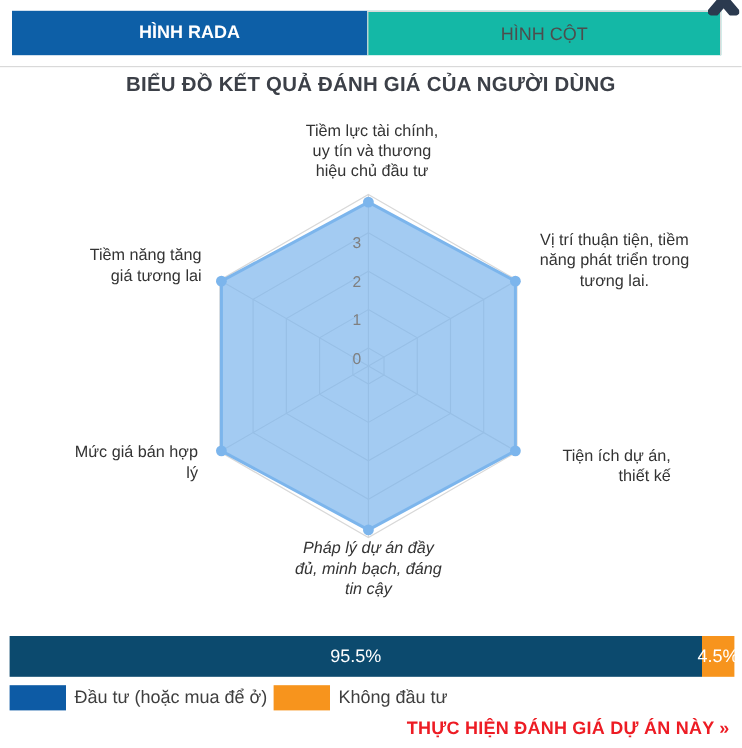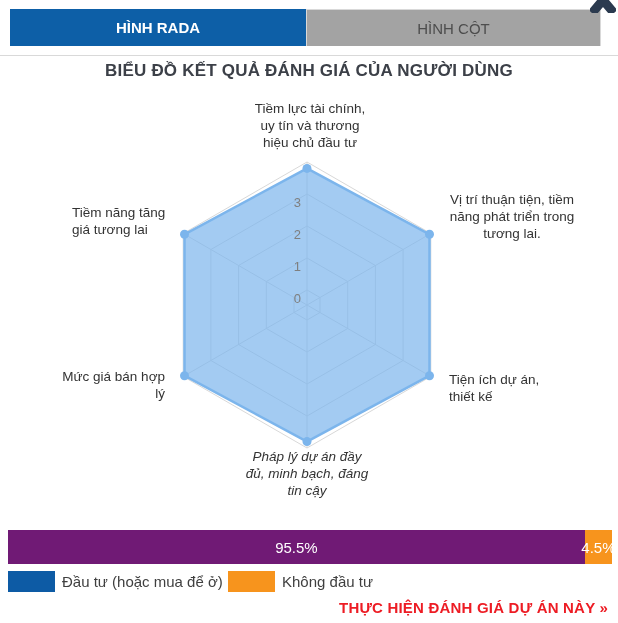--- a/index.html
+++ b/index.html
@@ -5,38 +5,38 @@
   html,body{margin:0;padding:0;background:#fff;}
   body{width:618px;height:623px;position:relative;overflow:hidden;
        font-family:"Liberation Sans",sans-serif;-webkit-font-smoothing:antialiased;}
 
   
   .tabbar{position:absolute;left:0;top:9px;width:610px;height:38px;}
   .tabbar-underline{position:absolute;left:0;top:46px;width:618px;height:1px;background:#d9d9d9;}
   .tab{position:absolute;top:0;height:37px;display:flex;align-items:center;justify-content:center;
        font-size:15px;cursor:pointer;box-sizing:border-box;}
   .tab-active{left:10px;width:296px;background:#0d5fa7;color:#ffffff;font-weight:bold;}
-  .tab-inactive{left:306px;width:295px;background:#a3a3a3;color:#4d4d4d;
+  .tab-inactive{left:306px;width:295px;background:#14b8a6;color:#4d4d4d;
                 border:1px solid #d9d9d9;border-bottom:none;}
   .scroll-top{position:absolute;top:-5px;right:2px;width:26px;height:18px;}
 
   
   .chart-title{position:absolute;left:0;top:61px;width:618px;text-align:center;
                font-size:17px;font-weight:bold;color:#3c4048;letter-spacing:.2px;}
 
   
   #radar-svg{position:absolute;left:0;top:95px;}
   #radar-svg .tick{font-family:"Liberation Sans",sans-serif;font-size:13px;fill:#7f7f7f;}
   .axis-label{position:absolute;font-size:13.5px;line-height:17px;color:#333333;}
   .al-top{left:254px;top:100px;width:112px;text-align:center;}
   .al-right-top{left:449px;top:191px;width:126px;text-align:center;}
-  .al-right-bottom{left:449px;top:371px;width:110px;text-align:left;}
+  .al-right-bottom{left:449px;top:371px;width:110px;text-align:right;}
   .al-bottom{left:245px;top:448px;width:124px;text-align:center;font-style:italic;}
   .al-left-bottom{left:57px;top:368px;width:108px;text-align:right;}
-  .al-left-top{left:72px;top:204px;width:108px;}
+  .al-left-top{left:60px;top:204px;width:108px;text-align:right;}
 
   
   .result-bar{position:absolute;left:8px;top:530px;width:604px;height:34px;display:flex;}
   .bar-seg{height:100%;display:flex;align-items:center;justify-content:center;
            color:#ffffff;font-size:15px;white-space:nowrap;overflow:visible;}
 
   
   .legend{position:absolute;left:0;top:570px;width:618px;height:22px;}
   .legend-item{position:absolute;top:0;display:flex;align-items:center;height:22px;}
   .legend-item-invest{left:8px;}
@@ -93,21 +93,21 @@
   </svg>
 
 <div class="axis-label al-top">Tiềm lực tài chính, uy tín và thương hiệu chủ đầu tư</div>
 <div class="axis-label al-right-top">Vị trí thuận tiện, tiềm năng phát triển trong tương lai.</div>
 <div class="axis-label al-right-bottom">Tiện ích dự án, thiết kế</div>
 <div class="axis-label al-bottom">Pháp lý dự án đầy đủ, minh bạch, đáng tin cậy</div>
 <div class="axis-label al-left-bottom">Mức giá bán hợp lý</div>
 <div class="axis-label al-left-top">Tiềm năng tăng giá tương lai</div>
 
 <div class="result-bar">
-  <div class="bar-seg" style="width: 95.5%; background: #701a75;">
+  <div class="bar-seg" style="width: 95.5%; background: #0c4a6e;">
     <span>95.5%</span>
   </div>
   <div class="bar-seg" style="width: 4.5%; background: rgb(247, 148, 29); text-align: right;">
     <span>4.5%</span>
   </div>
 </div>
 
 <div class="legend">
   <div class="legend-item legend-item-invest">
     <span class="legend-swatch" style="background: rgb(13, 91, 165);"></span>

